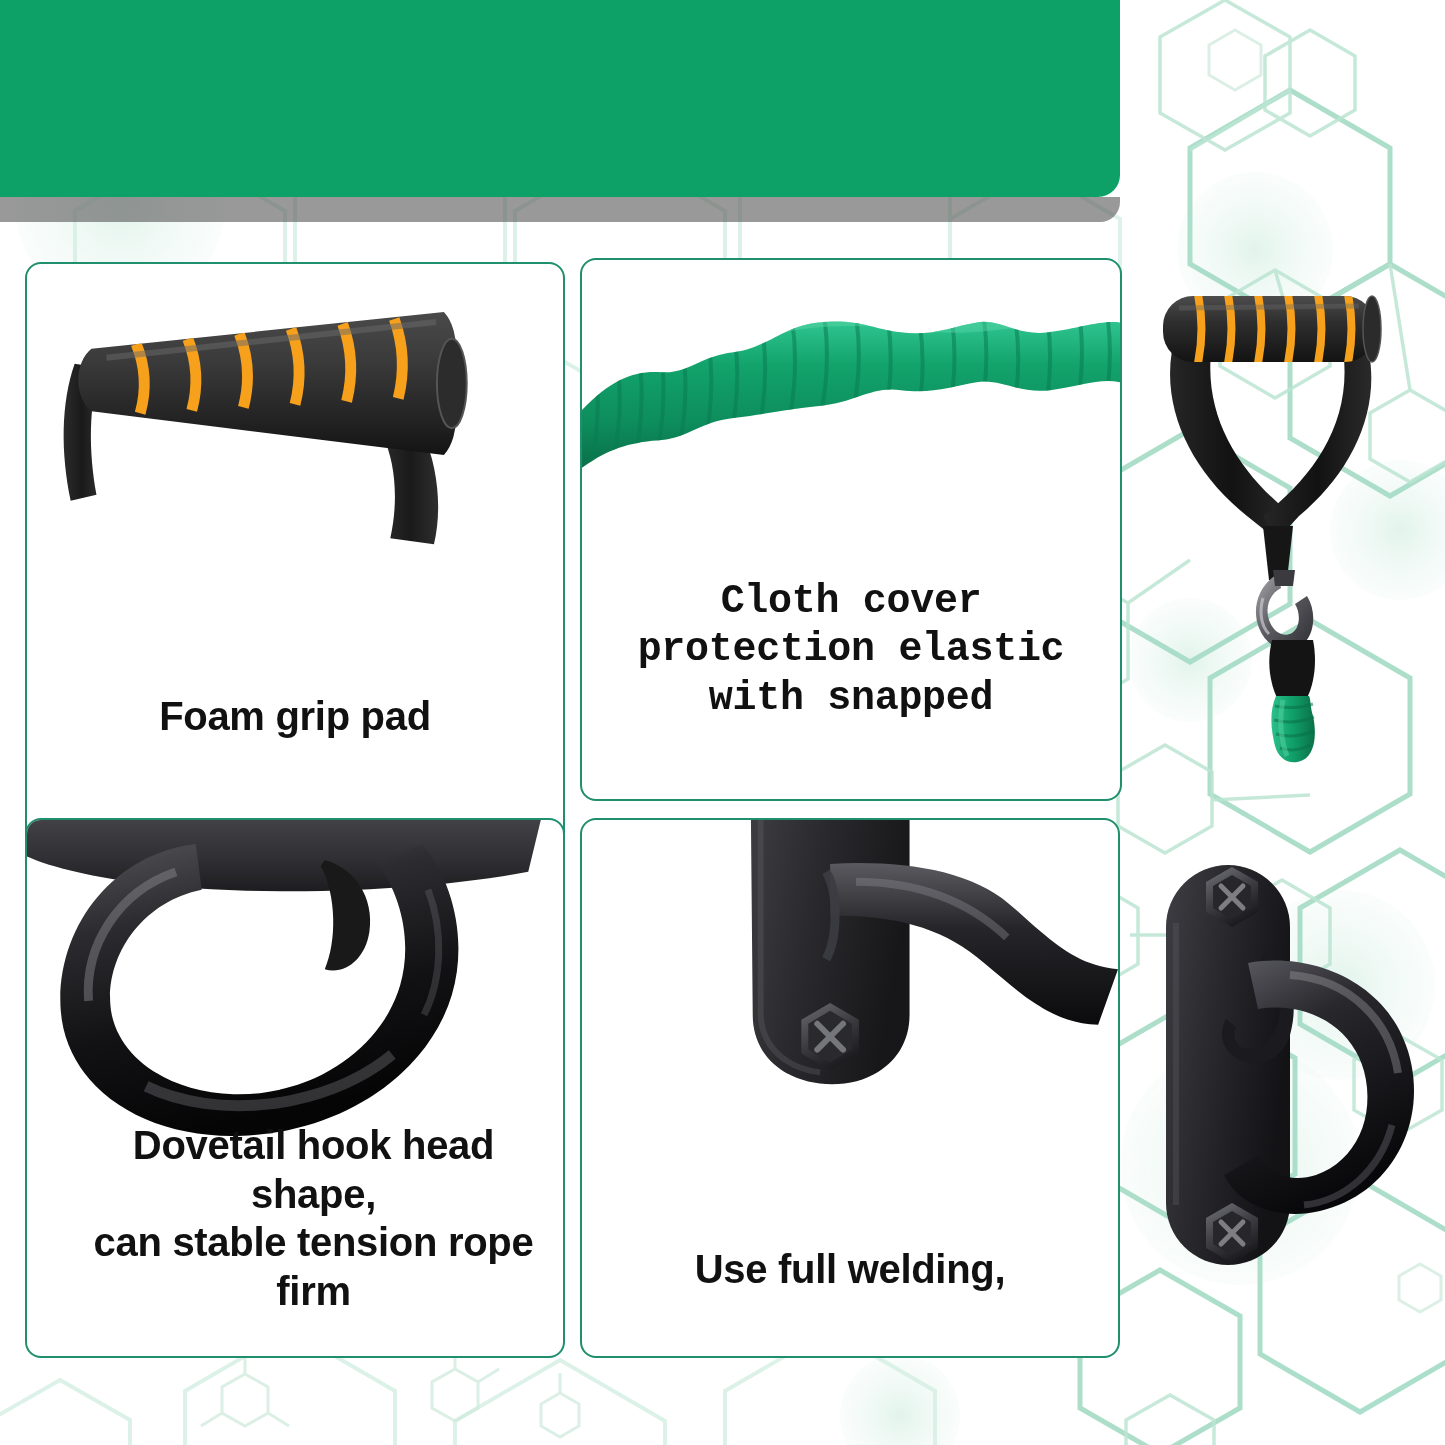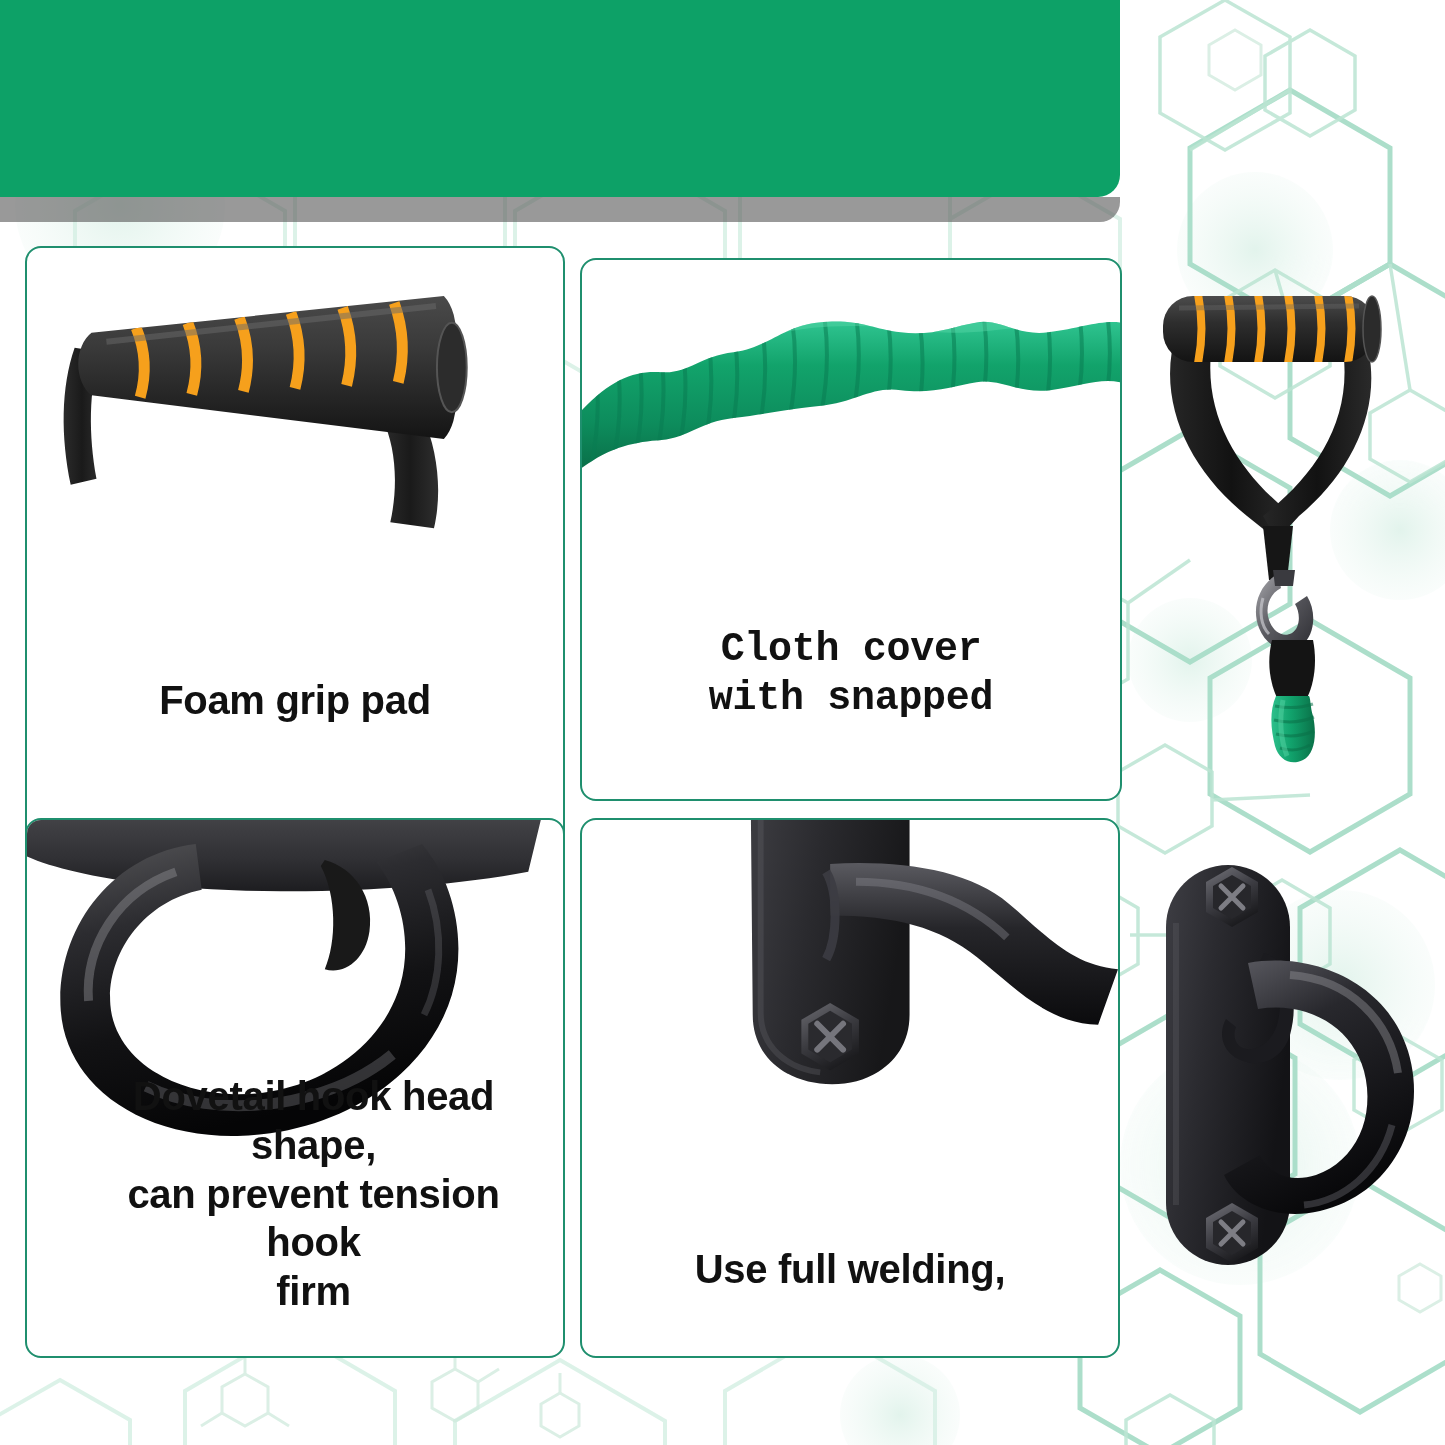--- a/index.html
+++ b/index.html
@@ -72,21 +72,21 @@
   
   .panel {
     position: absolute;
     background: #ffffff;
     border: 2px solid #1f8f6e;
     border-radius: 16px;
     box-sizing: border-box;
     z-index: 6;
     overflow: hidden;
   }
-  #panel-1 { left: 25px;  top: 246px;  width: 540px; height: 601px; }
+  #panel-1 { left: 25px;  top: 262px;  width: 540px; height: 601px; }
   #panel-2 { left: 580px; top: 258px;  width: 542px; height: 543px; }
   #panel-3 { left: 25px;  top: 818px;  width: 540px; height: 540px; }
   #panel-4 { left: 580px; top: 818px;  width: 540px; height: 540px; }
 
   .panel-caption {
     position: absolute;
     left: 12px;
     right: 12px;
     text-align: center;
     color: #111111;
@@ -324,20 +324,21 @@
       </g>
 
       <g clip-path="url(#ropeClip)">
         <path d="M 0,134 C 40,106 90,100 152,80 C 220,58 280,58 340,66
                  C 400,74 450,56 540,54" stroke="#58d6a8" stroke-width="9" fill="none" opacity="0.45"></path>
       </g>
     </svg>
 
     <div class="panel-caption">
       <div>Cloth cover</div>
+      <div>protection elastic</div>
       <div>with snapped</div>
     </div>
   </div>
 
   <div class="panel" id="panel-3">
     <svg class="panel-photo" viewBox="0 0 540 340" width="538" height="338" preserveAspectRatio="xMidYMid meet">
       <defs>
         <linearGradient id="hookGrad" x1="0" y1="0" x2="0.3" y2="1">
           <stop offset="0%" stop-color="#555558"></stop>
           <stop offset="30%" stop-color="#2c2c30"></stop>
@@ -367,21 +368,21 @@
                C 140,274 88,236 84,186
                C 80,136 116,82 176,70 Z" fill="url(#hookGrad)"></path>
 
       <path d="M 150,52 C 92,72 58,126 62,182" stroke="#8d8d92" stroke-width="9" fill="none" opacity="0.45"></path>
       <path d="M 120,268 C 190,302 300,292 368,236" stroke="#7b7b80" stroke-width="11" fill="none" opacity="0.38"></path>
       <path d="M 404,70 C 420,112 418,160 400,196" stroke="#6e6e74" stroke-width="7" fill="none" opacity="0.35"></path>
     </svg>
 
     <div class="panel-caption">
       <div>Dovetail hook head shape,</div>
-      <div>can prevent tension hook</div>
+      <div>can stable tension rope</div>
       <div>firm</div>
     </div>
   </div>
 
   <div class="panel" id="panel-4">
     <svg class="panel-photo" viewBox="0 0 540 340" width="538" height="338" preserveAspectRatio="xMidYMid meet">
       <defs>
         <linearGradient id="plate4Grad" x1="0" y1="0" x2="1" y2="0.3">
           <stop offset="0%" stop-color="#3d3d42"></stop>
           <stop offset="45%" stop-color="#2a2a2e"></stop>

